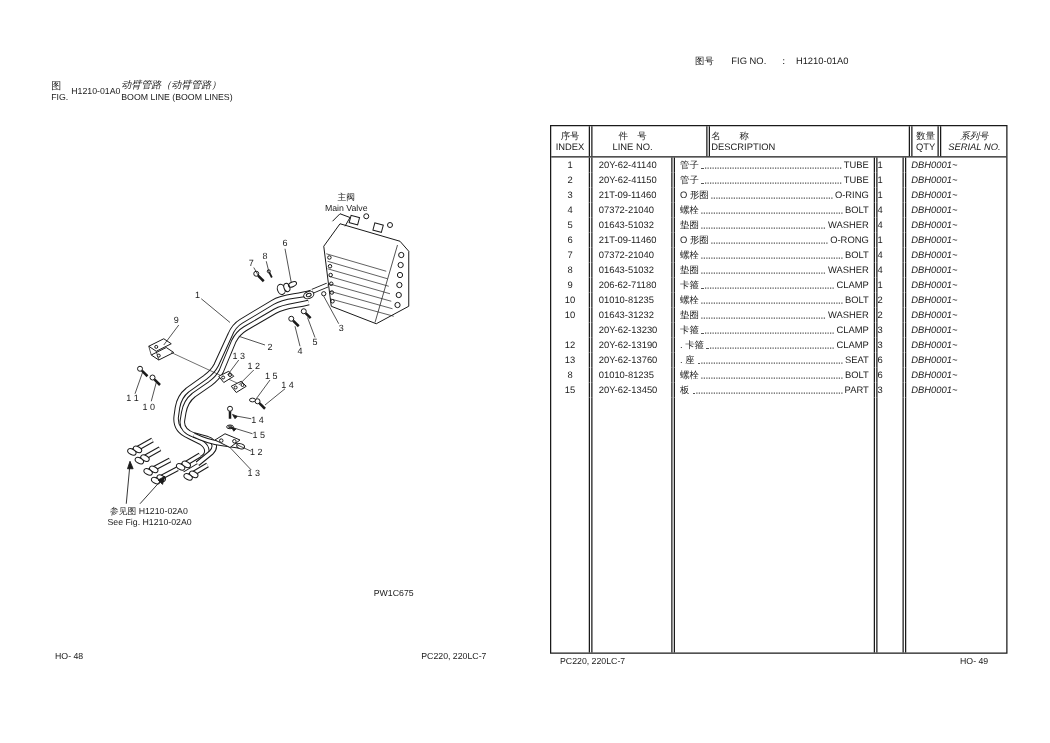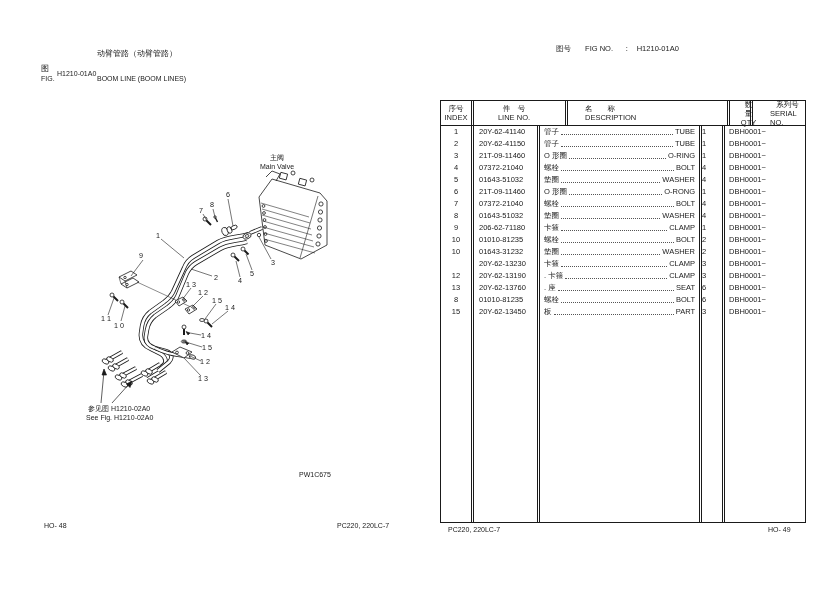--- a/index.html
+++ b/index.html
@@ -19,38 +19,38 @@
   }
   .thead{display:flex;border-bottom:1px solid #1a1a1a;height:24px;flex:none;}
   .tbody{flex:1;display:flex;flex-direction:column;}
   .hcell{display:flex;flex-direction:column;align-items:center;justify-content:center;line-height:9px;box-sizing:border-box;}
   .row{display:flex;height:12px;line-height:12px;flex:none;}
   .filler{flex:1;display:flex;}
   .c-index{width:30px;flex:none;text-align:center;box-sizing:border-box;align-items:center;}
   .c-part{width:66px;flex:none;padding-left:5px;box-sizing:border-box;border-left:3px double #1a1a1a;}
   .c-desc{width:162px;flex:none;padding:0 4px;box-sizing:border-box;border-left:3px double #1a1a1a;display:flex;}
   .c-qty{width:23px;flex:none;text-align:left;box-sizing:border-box;border-left:3px double #1a1a1a;}
-  .c-serial{flex:1;padding-left:4px;box-sizing:border-box;border-left:3px double #1a1a1a;}
-  .hcell.c-part,.hcell.c-desc,.hcell.c-qty,.hcell.c-serial{padding-left:17px;}
+  .c-serial{flex:1;padding-left:4px;box-sizing:border-box;border-left:3px double #1a1a1a;font-style:italic;}
+  .hcell.c-part,.hcell.c-desc,.hcell.c-qty,.hcell.c-serial{padding-left:1px;}
   .desc-cn{white-space:pre;}
   .leader{flex:1;border-bottom:1px dotted #555;margin:0 2px 3px 2px;align-self:flex-end;}
   
   .foot{font-size:7px;}
   
   svg text{font-family:"Liberation Sans", sans-serif;fill:#1a1a1a;}
   .co{font-size:7.2px;}
   .lbl{font-size:7px;}
 </style>
 </head>
 <body>
 
 <div class="abs t-cn" style="left:41px;top:63px;">图</div>
 <div class="abs t-sm" style="left:41px;top:75px;">FIG.</div>
 <div class="abs t-sm" style="left:57px;top:70px;">H1210-01A0</div>
-<div class="abs t-cn" style="left:97px;top:48px;">动臂管路（动臂管路）</div>
+<div class="abs t-cn" style="left:97px;top:62px;font-style:italic;">动臂管路（动臂管路）</div>
 <div class="abs t-sm" style="left:97px;top:75px;">BOOM LINE (BOOM LINES)</div>
 
 <div class="abs" style="left:556px;top:44px;font-size:7.5px;">
   <span>图号</span>
   <span style="margin-left:12px;">FIG NO.</span>
   <span style="margin-left:8px;">：</span>
   <span style="margin-left:4px;">H1210-01A0</span>
 </div>
 
 <svg class="abs" style="left:0;top:0;" width="840" height="594" viewBox="0 0 840 594">

